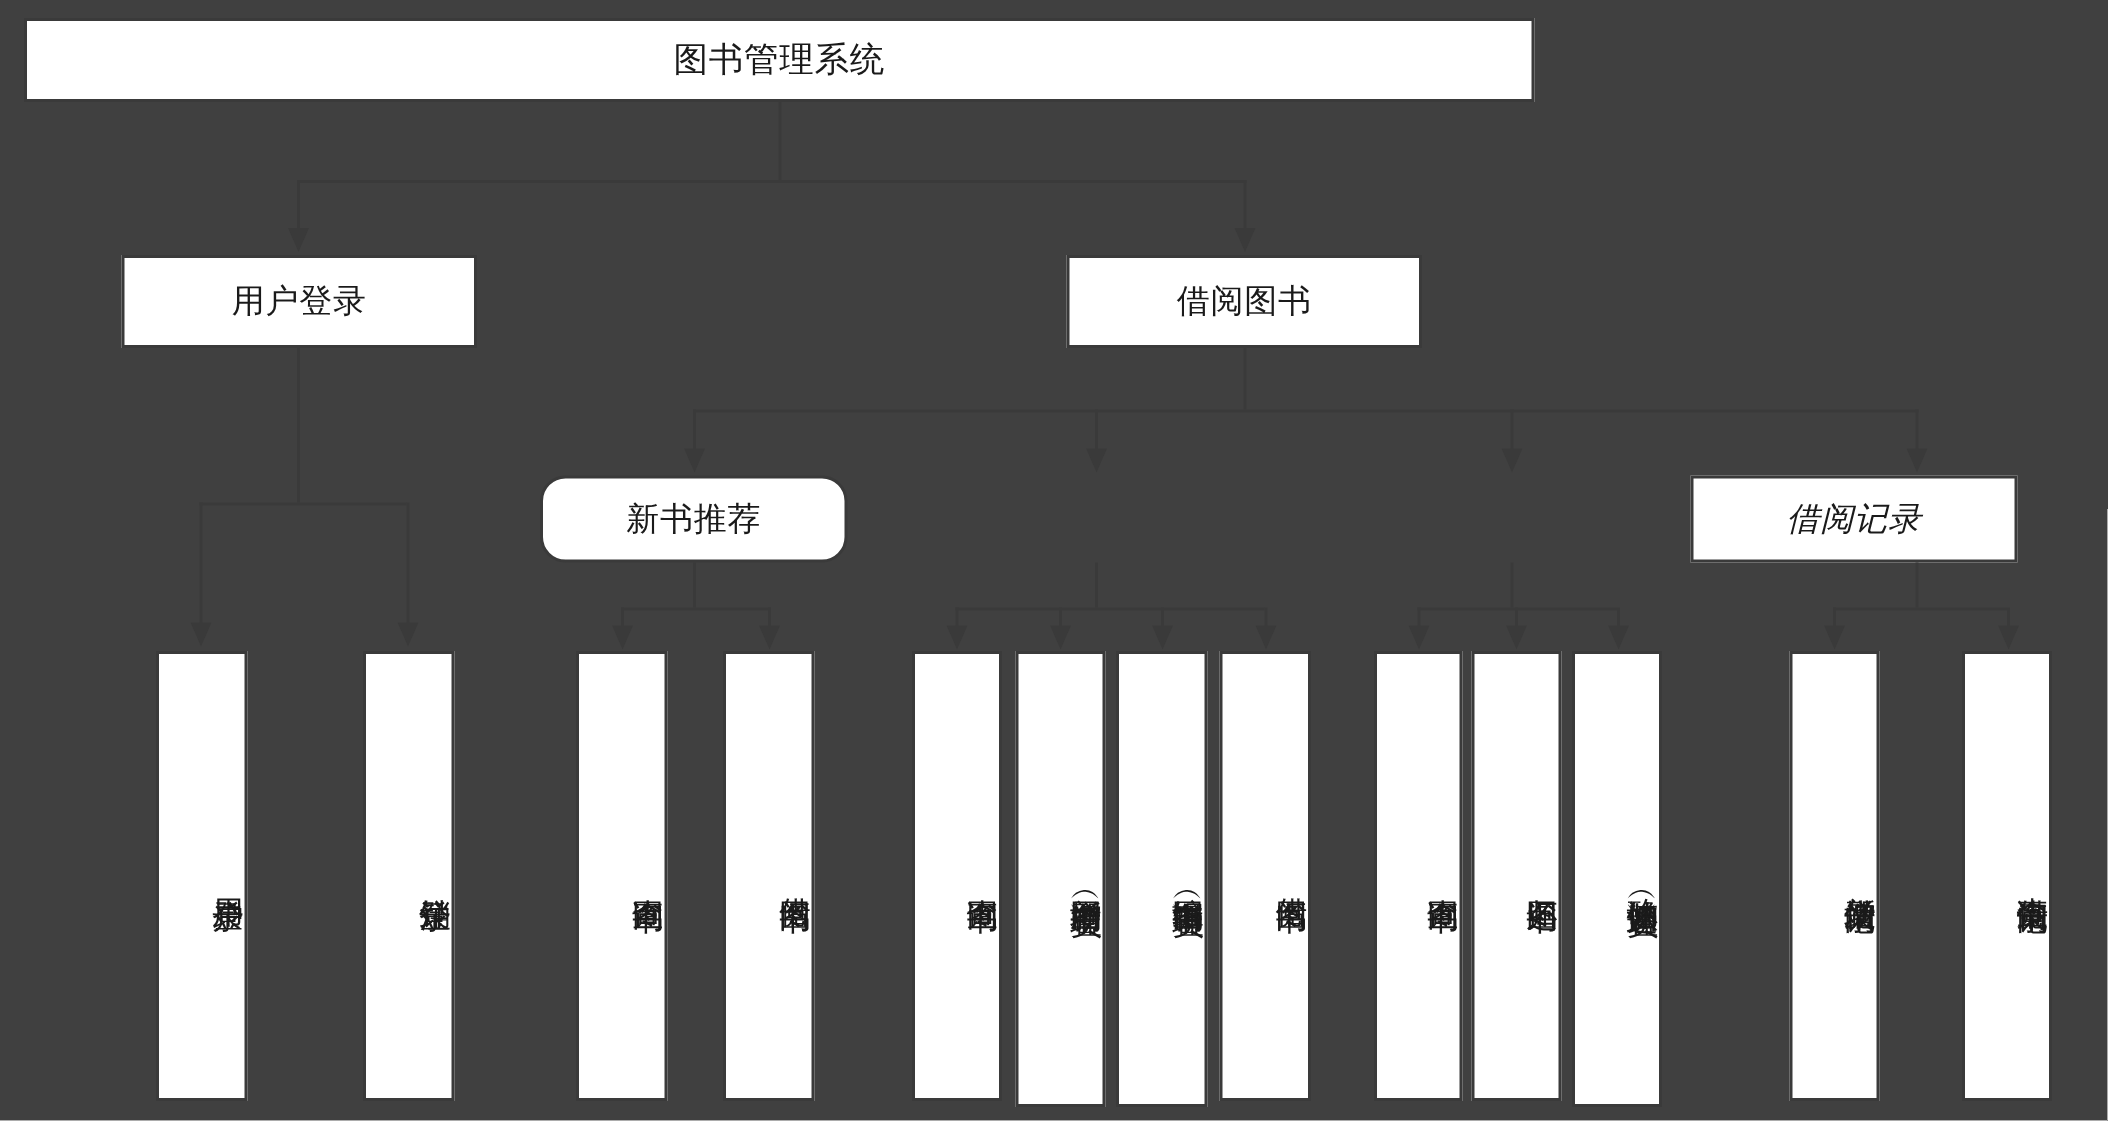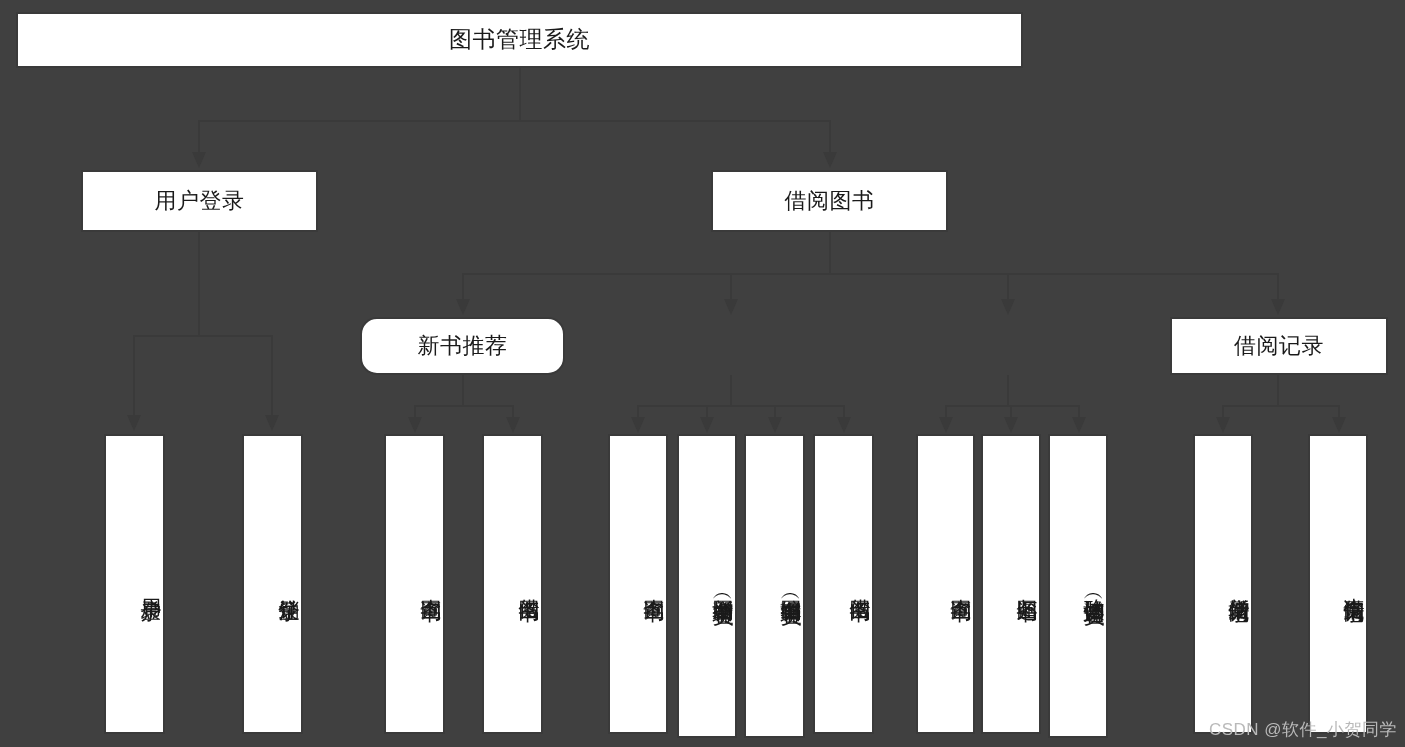--- a/index.html
+++ b/index.html
@@ -124,21 +124,21 @@
   <div class="ln v" style="left:730px; top:273px; height:28px;"></div>
   <div class="arrow" style="left:724px; top:299px;"></div>
   <div class="ln v" style="left:1007px; top:273px; height:28px;"></div>
   <div class="arrow" style="left:1001px; top:299px;"></div>
   <div class="ln v" style="left:1277px; top:273px; height:28px;"></div>
   <div class="arrow" style="left:1271px; top:299px;"></div>
 
   <div class="node horiz" style="left:360px; top:317px; width:205px; height:58px;border-radius:17px;">
     <span class="label">新书推荐</span>
   </div>
-  <div class="node horiz" style="left:1170px; top:317px; width:218px; height:58px;">
+  <div class="node horiz" style="left:1127px; top:317px; width:218px; height:58px;font-style:italic;">
     <span class="label">借阅记录</span>
   </div>
 
   <div class="ln v" style="left:462px; top:375px; height:30px;"></div>
   <div class="ln h" style="left:414px; top:405px; width:100px;"></div>
   <div class="ln v" style="left:414px; top:405px; height:14px;"></div>
   <div class="arrow" style="left:408px; top:417px;"></div>
   <div class="ln v" style="left:512px; top:405px; height:14px;"></div>
   <div class="arrow" style="left:506px; top:417px;"></div>
 
@@ -206,15 +206,14 @@
     <span class="label">确认归还（管理员）</span>
   </div>
 
   <div class="node vert" style="left:1193px; top:434px; width:60px; height:300px;">
     <span class="label">新增借阅记录</span>
   </div>
   <div class="node vert" style="left:1308px; top:434px; width:60px; height:300px;">
     <span class="label">查询借阅记录</span>
   </div>
 
-  <div id="watermark">CSDN @软件_小贺同学</div>
 
 </div>
 
 </body></html>

